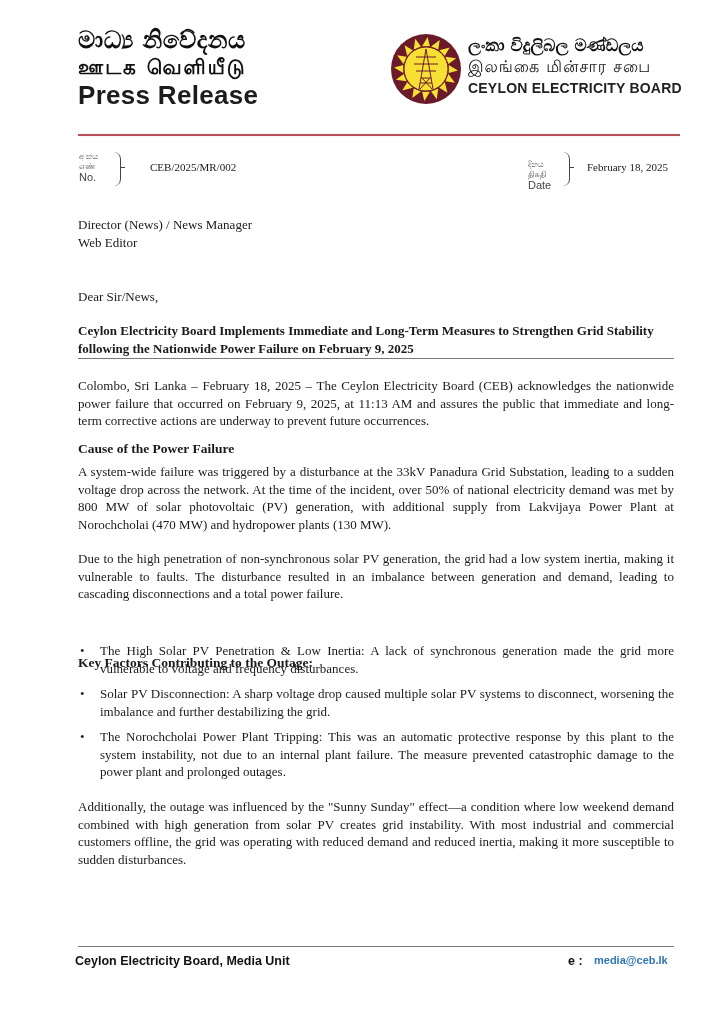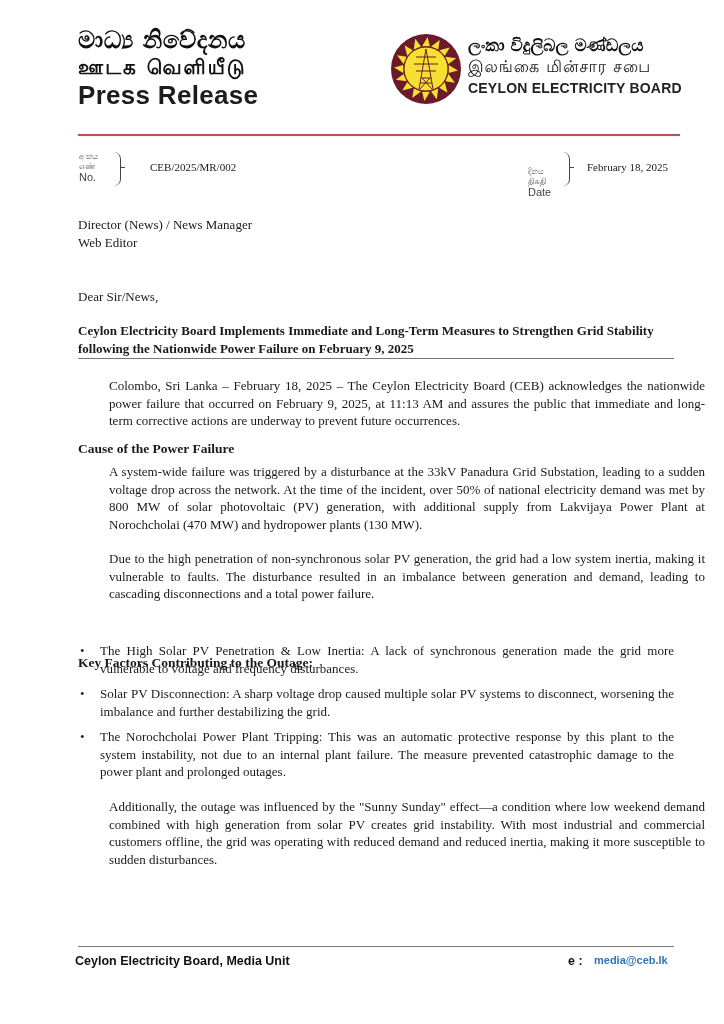--- a/index.html
+++ b/index.html
@@ -22,21 +22,21 @@
 
   
   .meta-lbl { position: absolute; font-family: "Liberation Sans", sans-serif; font-size: 10px; line-height: 11px; color: #444; }
   .meta-lbl .sm { font-size: 8px; line-height: 10px; display: block; color: #555; }
   .meta-lbl .lat { font-size: 11px; display: block; }
   .brace { position: absolute; width: 6px; height: 34px; border-right: 1.4px solid #444; border-radius: 0 8px 8px 0; }
   .brace::after { content: ""; position: absolute; right: -5px; top: 15px; width: 4px; height: 1.4px; background: #444; }
   .meta-val { position: absolute; font-size: 11px; color: #1a1a1a; }
 
   .text { position: absolute; left: 78px; width: 596px; font-size: 13px; line-height: 17.5px; color: #1a1a1a; }
-  .just { text-align: justify; text-align-last: left; margin-left: 31px; }
+  .just { text-align: justify; text-align-last: left; }
   .bold { font-weight: bold; }
 
   .subject { position: absolute; left: 78px; top: 322px; width: 596px; font-weight: bold; font-size: 13px; line-height: 18px; }
   .subject-rule { position: absolute; left: 78px; top: 358px; width: 596px; height: 1px; background: #777; }
 
   ul.bullets { position: absolute; left: 78px; top: 642px; width: 596px; margin: 0; padding: 0; list-style: none; }
   ul.bullets li { position: relative; padding-left: 22px; font-size: 13px; line-height: 17.5px; text-align: justify; text-align-last: left; margin-bottom: 8px; }
   ul.bullets li .dot { position: absolute; left: 2px; top: 0; }
 
   .footer-rule { position: absolute; left: 78px; top: 946px; width: 596px; height: 1px; background: #777; }
@@ -98,21 +98,21 @@
   <div class="red-rule"></div>
 
   <div class="meta-lbl" style="left:79px; top:152px;">
     <span class="sm">අංකය</span>
     <span class="sm">எண்</span>
     <span class="lat">No.</span>
   </div>
   <div class="brace" style="left:114px; top:152px;"></div>
   <div class="meta-val" style="left:150px; top:161px;">CEB/2025/MR/002</div>
 
-  <div class="meta-lbl" style="left:528px; top:167px;">
+  <div class="meta-lbl" style="left:528px; top:160px;">
     <span class="sm">දිනය</span>
     <span class="sm">திகதி</span>
     <span class="lat">Date</span>
   </div>
   <div class="brace" style="left:563px; top:152px;"></div>
   <div class="meta-val" style="left:587px; top:161px;">February 18, 2025</div>
 
   <div class="text" style="top:216px; line-height:18px;">
     <div>Director (News) / News Manager</div>
     <div>Web Editor</div>

